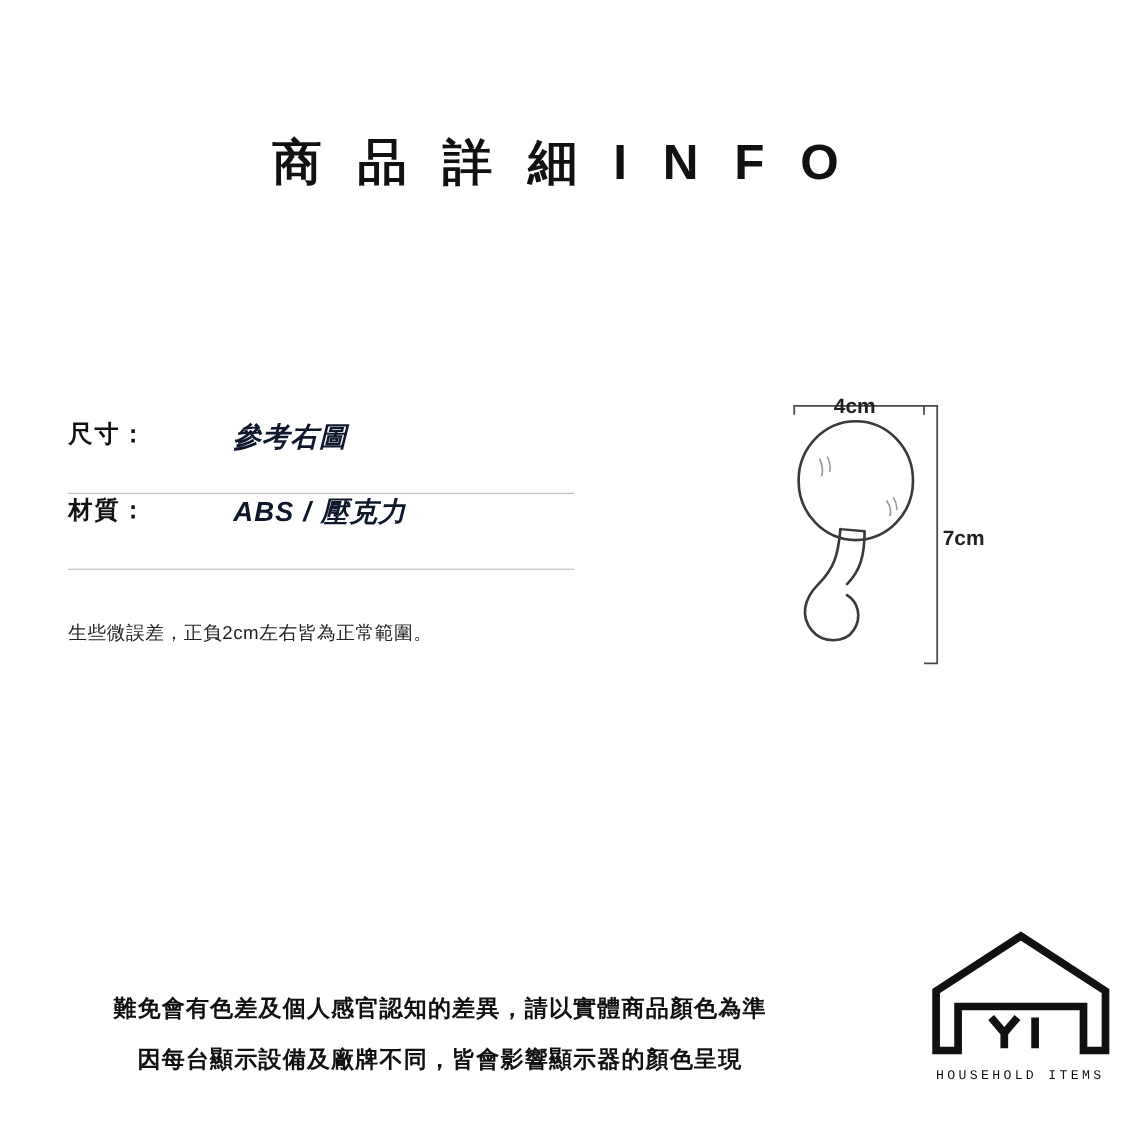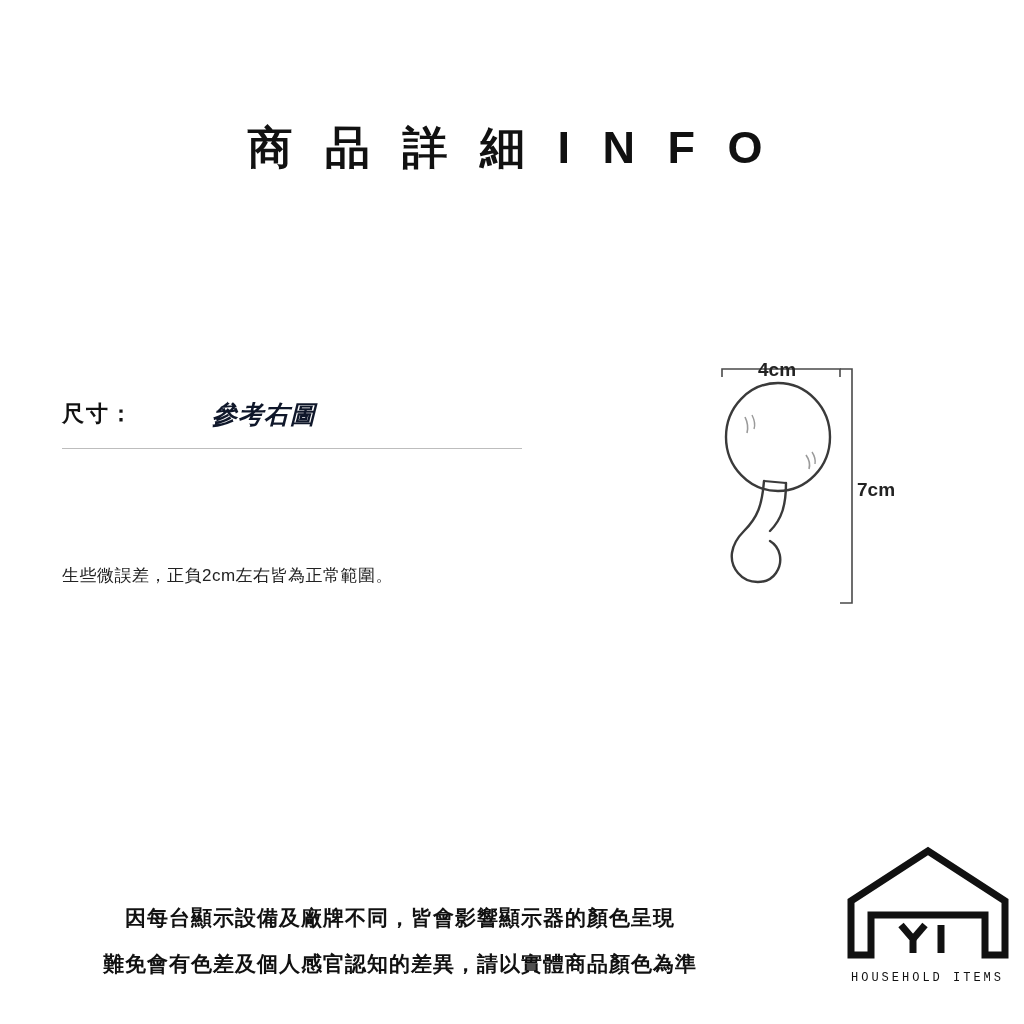--- a/index.html
+++ b/index.html
@@ -37,21 +37,21 @@
 
   
   .spec-table {
     position: absolute;
     left: 62px;
     top: 380px;
     width: 460px;
   }
   .spec-row {
     display: flex;
-    align-items: center;
+    align-items: flex-start;
     height: 68px;
     border-bottom: 1px solid #bdbdbd;
   }
   .spec-label {
     width: 150px;
     font-size: 22px;
     font-weight: 700;
     letter-spacing: 2px;
     color: #111;
   }
@@ -141,20 +141,24 @@
 <body>
 
 <div class="page">
 
   <div class="title">商 品 詳 細  I N F O</div>
 
   <div class="spec-table">
     <div class="spec-row">
       <div class="spec-label">尺寸：</div>
       <div class="spec-value">參考右圖</div>
+    </div>
+    <div class="spec-row">
+      <div class="spec-label">材質：</div>
+      <div class="spec-value">ABS / 壓克力</div>
     </div>
   </div>
 
   <div class="note">
     <div>生些微誤差，正負2cm左右皆為正常範圍。</div>
   </div>
 
   <div class="diagram">
     <svg width="240" height="280" viewBox="0 0 240 280" fill="none" xmlns="http://www.w3.org/2000/svg">
 
@@ -176,22 +180,22 @@
                C 84 206, 80 192, 70 186" stroke="#3a3a3a" stroke-width="2.4" fill="none" stroke-linecap="round"></path>
       <path d="M86 128
                C 86 150, 82 164, 70 176" stroke="#3a3a3a" stroke-width="2.4" fill="none" stroke-linecap="round"></path>
       <path d="M64 126 L86 128" stroke="#3a3a3a" stroke-width="2.2" fill="none"></path>
     </svg>
     <div class="dim-label dim-width">4cm</div>
     <div class="dim-label dim-height">7cm</div>
   </div>
 
   <div class="disclaimer">
+    <div>難免會有色差及個人感官認知的差異，請以實體商品顏色為準</div>
     <div>因每台顯示設備及廠牌不同，皆會影響顯示器的顏色呈現</div>
-    <div>難免會有色差及個人感官認知的差異，請以實體商品顏色為準</div>
   </div>
 
   <div class="logo">
     <svg class="logo-mark" width="170" height="120" viewBox="0 0 170 120" fill="none" xmlns="http://www.w3.org/2000/svg">
 
       <path d="M85 6 L162 56 L162 110 L142 110 L142 70 L28 70 L28 110 L8 110 L8 56 Z" stroke="#111111" stroke-width="7" fill="none" stroke-linejoin="miter"></path>
 
       <path d="M58 80 L70 94 L70 108" stroke="#111111" stroke-width="7" fill="none" stroke-linecap="butt"></path>
       <path d="M82 80 L70 94" stroke="#111111" stroke-width="7" fill="none" stroke-linecap="butt"></path>
       <path d="M98 80 L98 108" stroke="#111111" stroke-width="7" fill="none" stroke-linecap="butt"></path>

